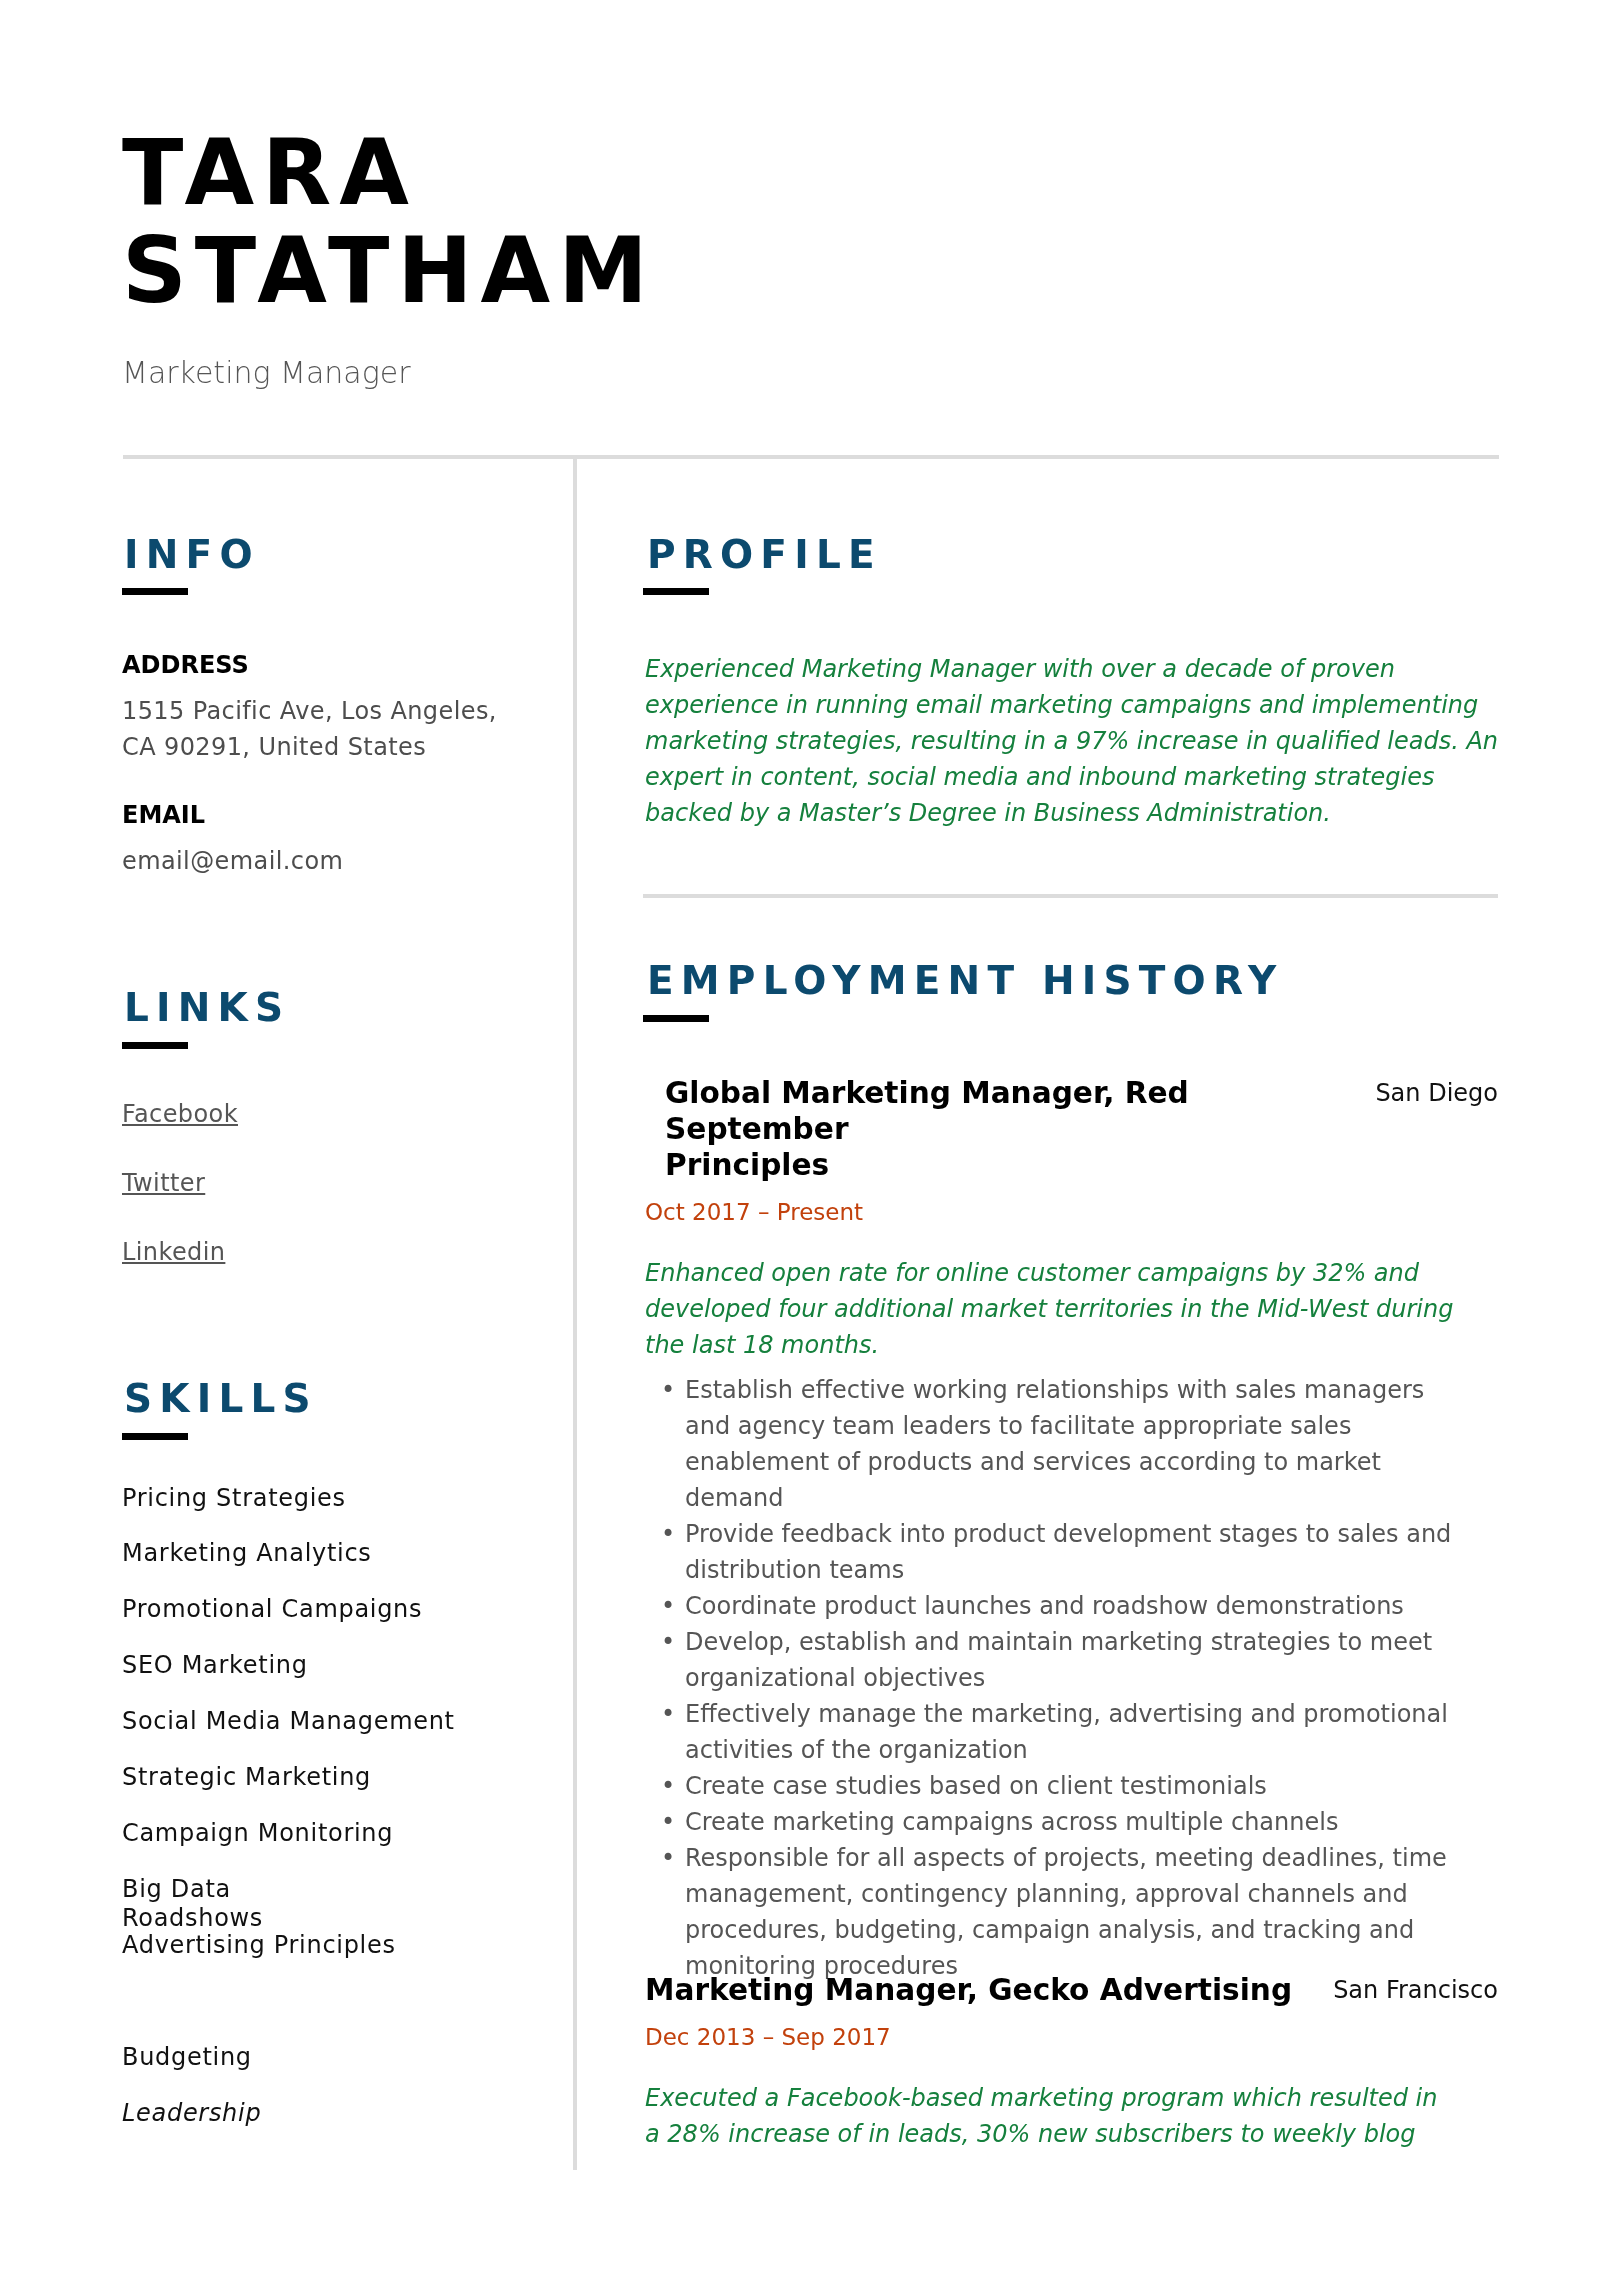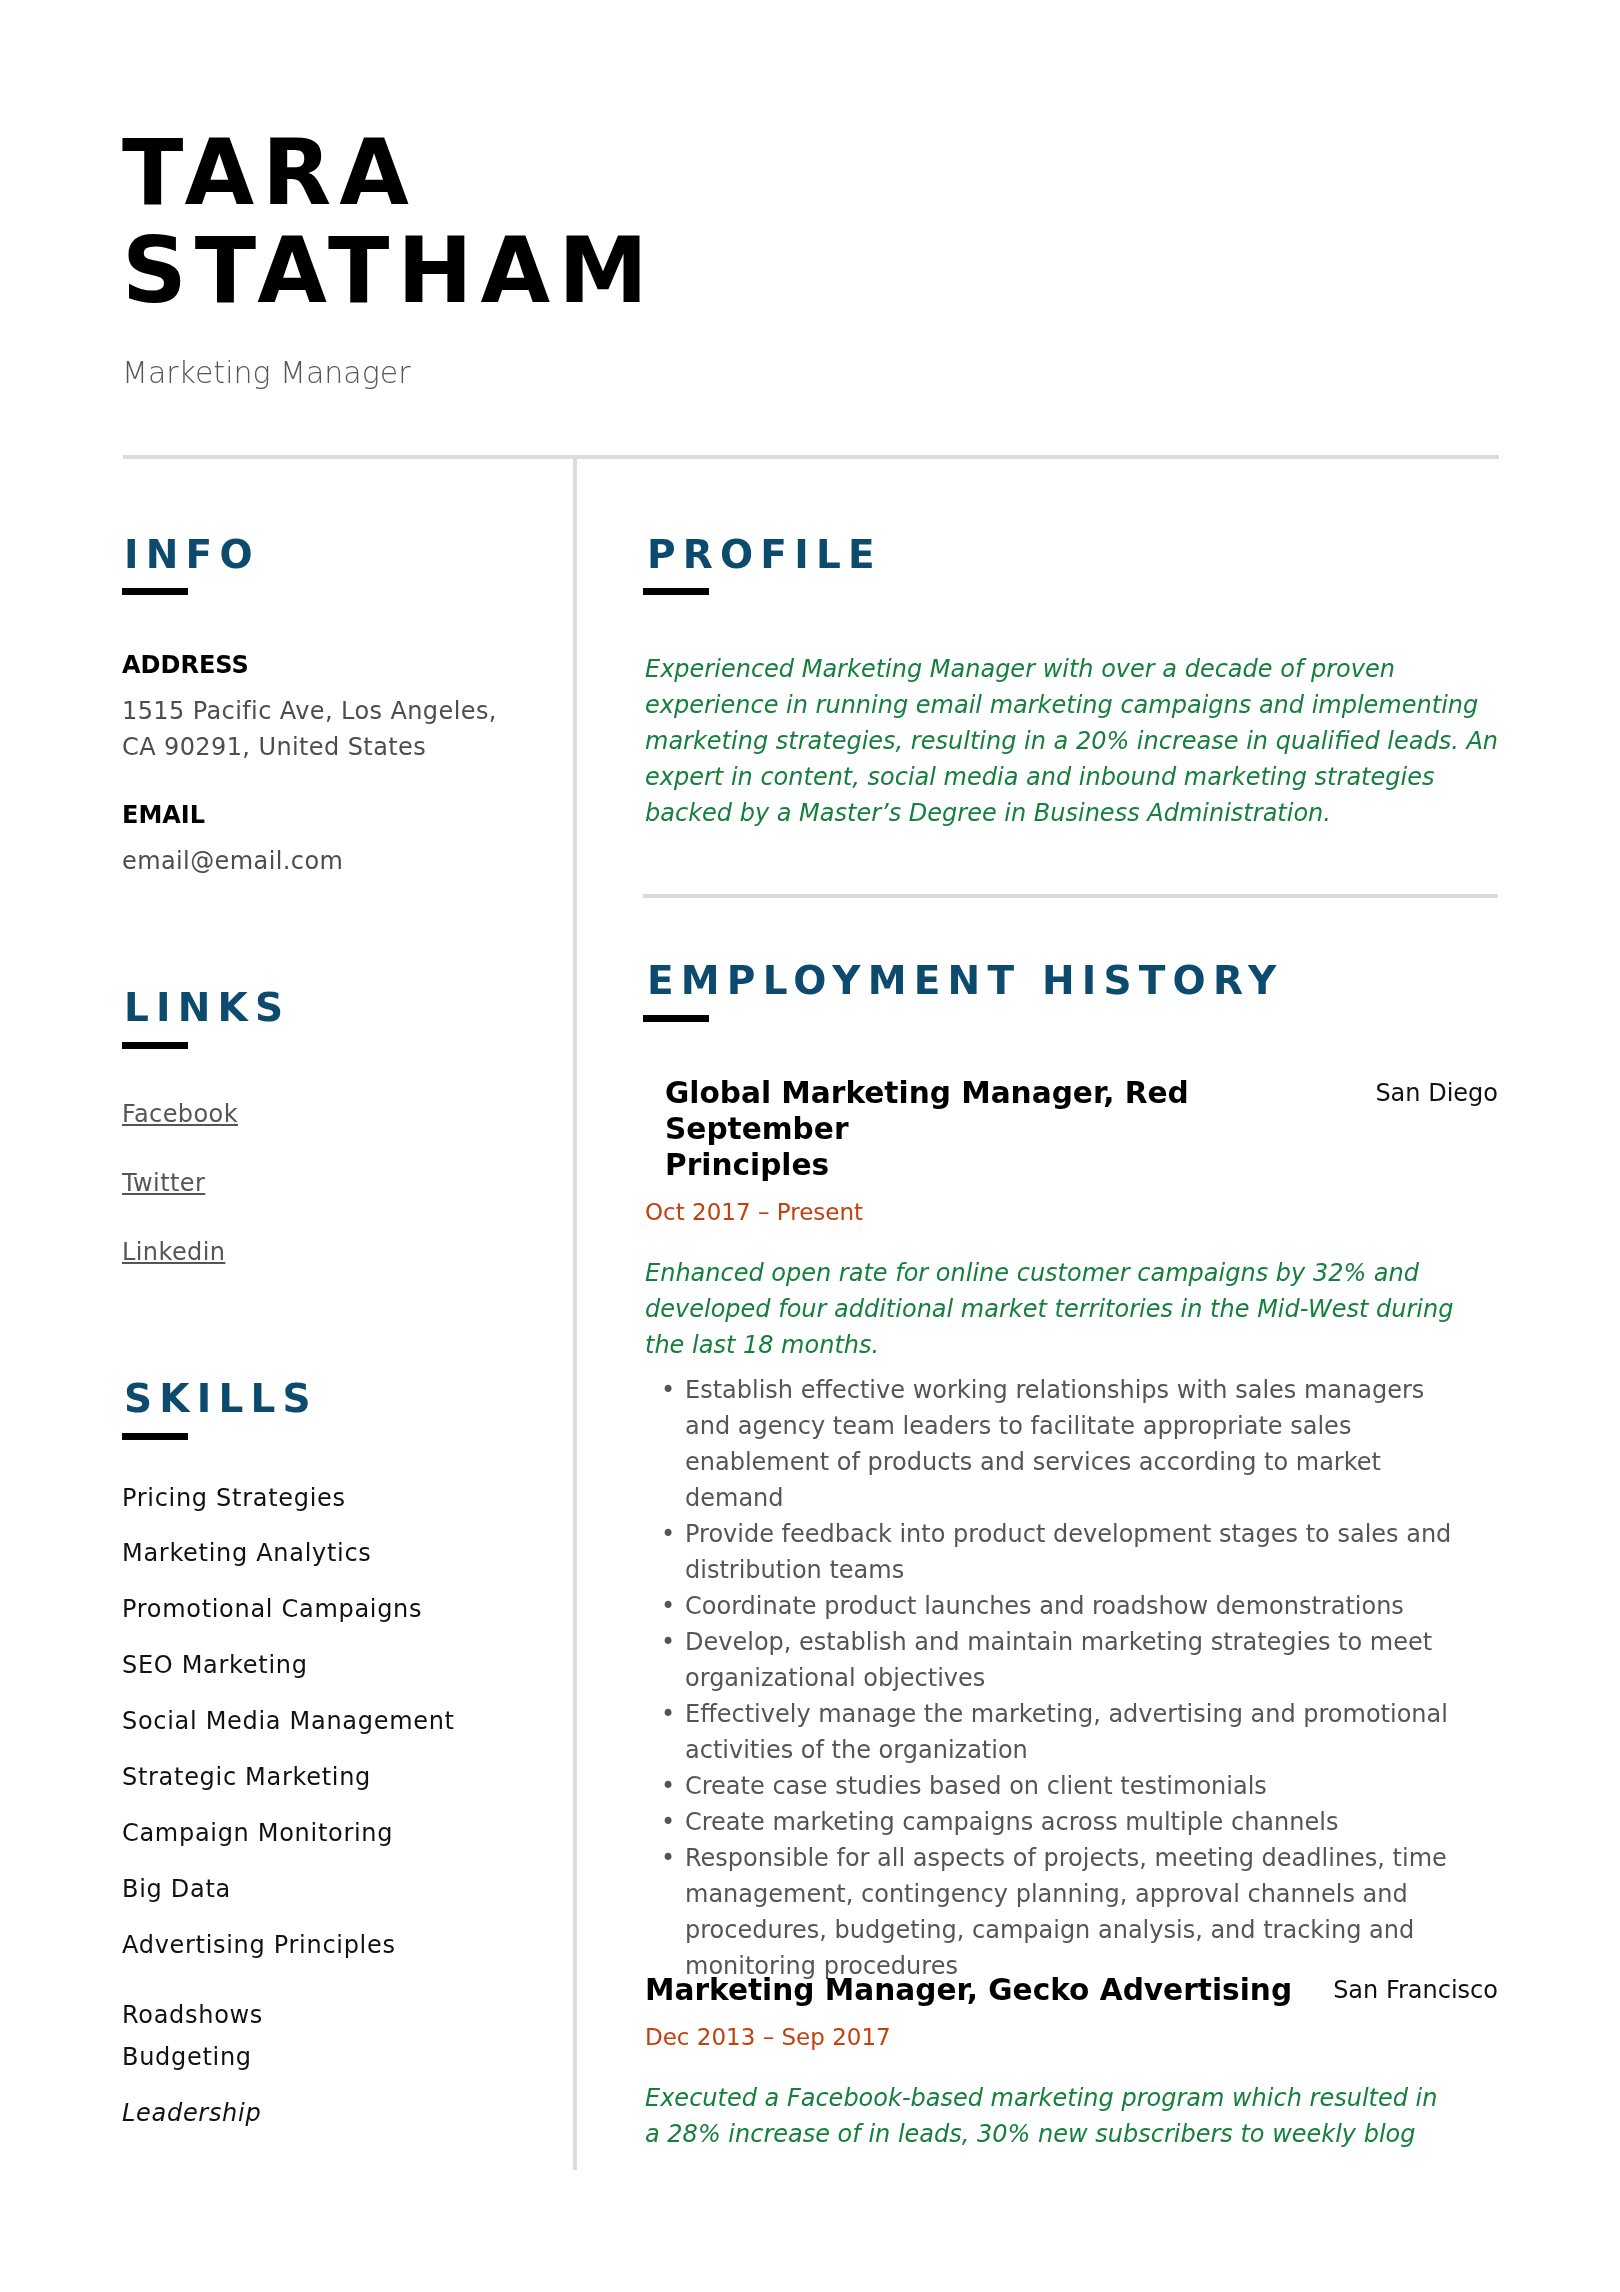--- a/index.html
+++ b/index.html
@@ -54,30 +54,30 @@
 <div class="abs h2-bar" style="left:122px; top:1433px;"></div>
 <div class="abs skill" style="top:1480px;">Pricing Strategies</div>
 <div class="abs skill" style="top:1535px;">Marketing Analytics</div>
 <div class="abs skill" style="top:1591px;">Promotional Campaigns</div>
 <div class="abs skill" style="top:1647px;">SEO Marketing</div>
 <div class="abs skill" style="top:1703px;">Social Media Management</div>
 <div class="abs skill" style="top:1759px;">Strategic Marketing</div>
 <div class="abs skill" style="top:1815px;">Campaign Monitoring</div>
 <div class="abs skill" style="top:1871px;">Big Data</div>
 <div class="abs skill" style="top:1927px;">Advertising Principles</div>
-<div class="abs skill" style="top:1997px;">Roadshows</div>
+<div class="abs skill" style="top:1900px;">Roadshows</div>
 <div class="abs skill" style="top:2039px;">Budgeting</div>
 <div class="abs skill" style="top:2095px;font-style:italic;">Leadership</div>
 
 <div class="abs h2" style="left:647px; top:535px;">PROFILE</div>
 <div class="abs h2-bar" style="left:643px; top:588px;"></div>
 <div class="abs italic" style="left:645px; top:651px; width:860px;">
   <div>Experienced Marketing Manager with over a decade of proven</div>
   <div>experience in running email marketing campaigns and implementing</div>
-  <div>marketing strategies, resulting in a 20% increase in qualified leads. An</div>
+  <div>marketing strategies, resulting in a 97% increase in qualified leads. An</div>
   <div>expert in content, social media and inbound marketing strategies</div>
   <div>backed by a Master’s Degree in Business Administration.</div>
 </div>
 <div class="abs profile-rule"></div>
 
 <div class="abs h2" style="left:647px; top:961px;">EMPLOYMENT HISTORY</div>
 <div class="abs h2-bar" style="left:643px; top:1015px;"></div>
 
 <div class="abs" style="left:645px; top:1075px; width:853px;">
   <div style="position:relative;">

